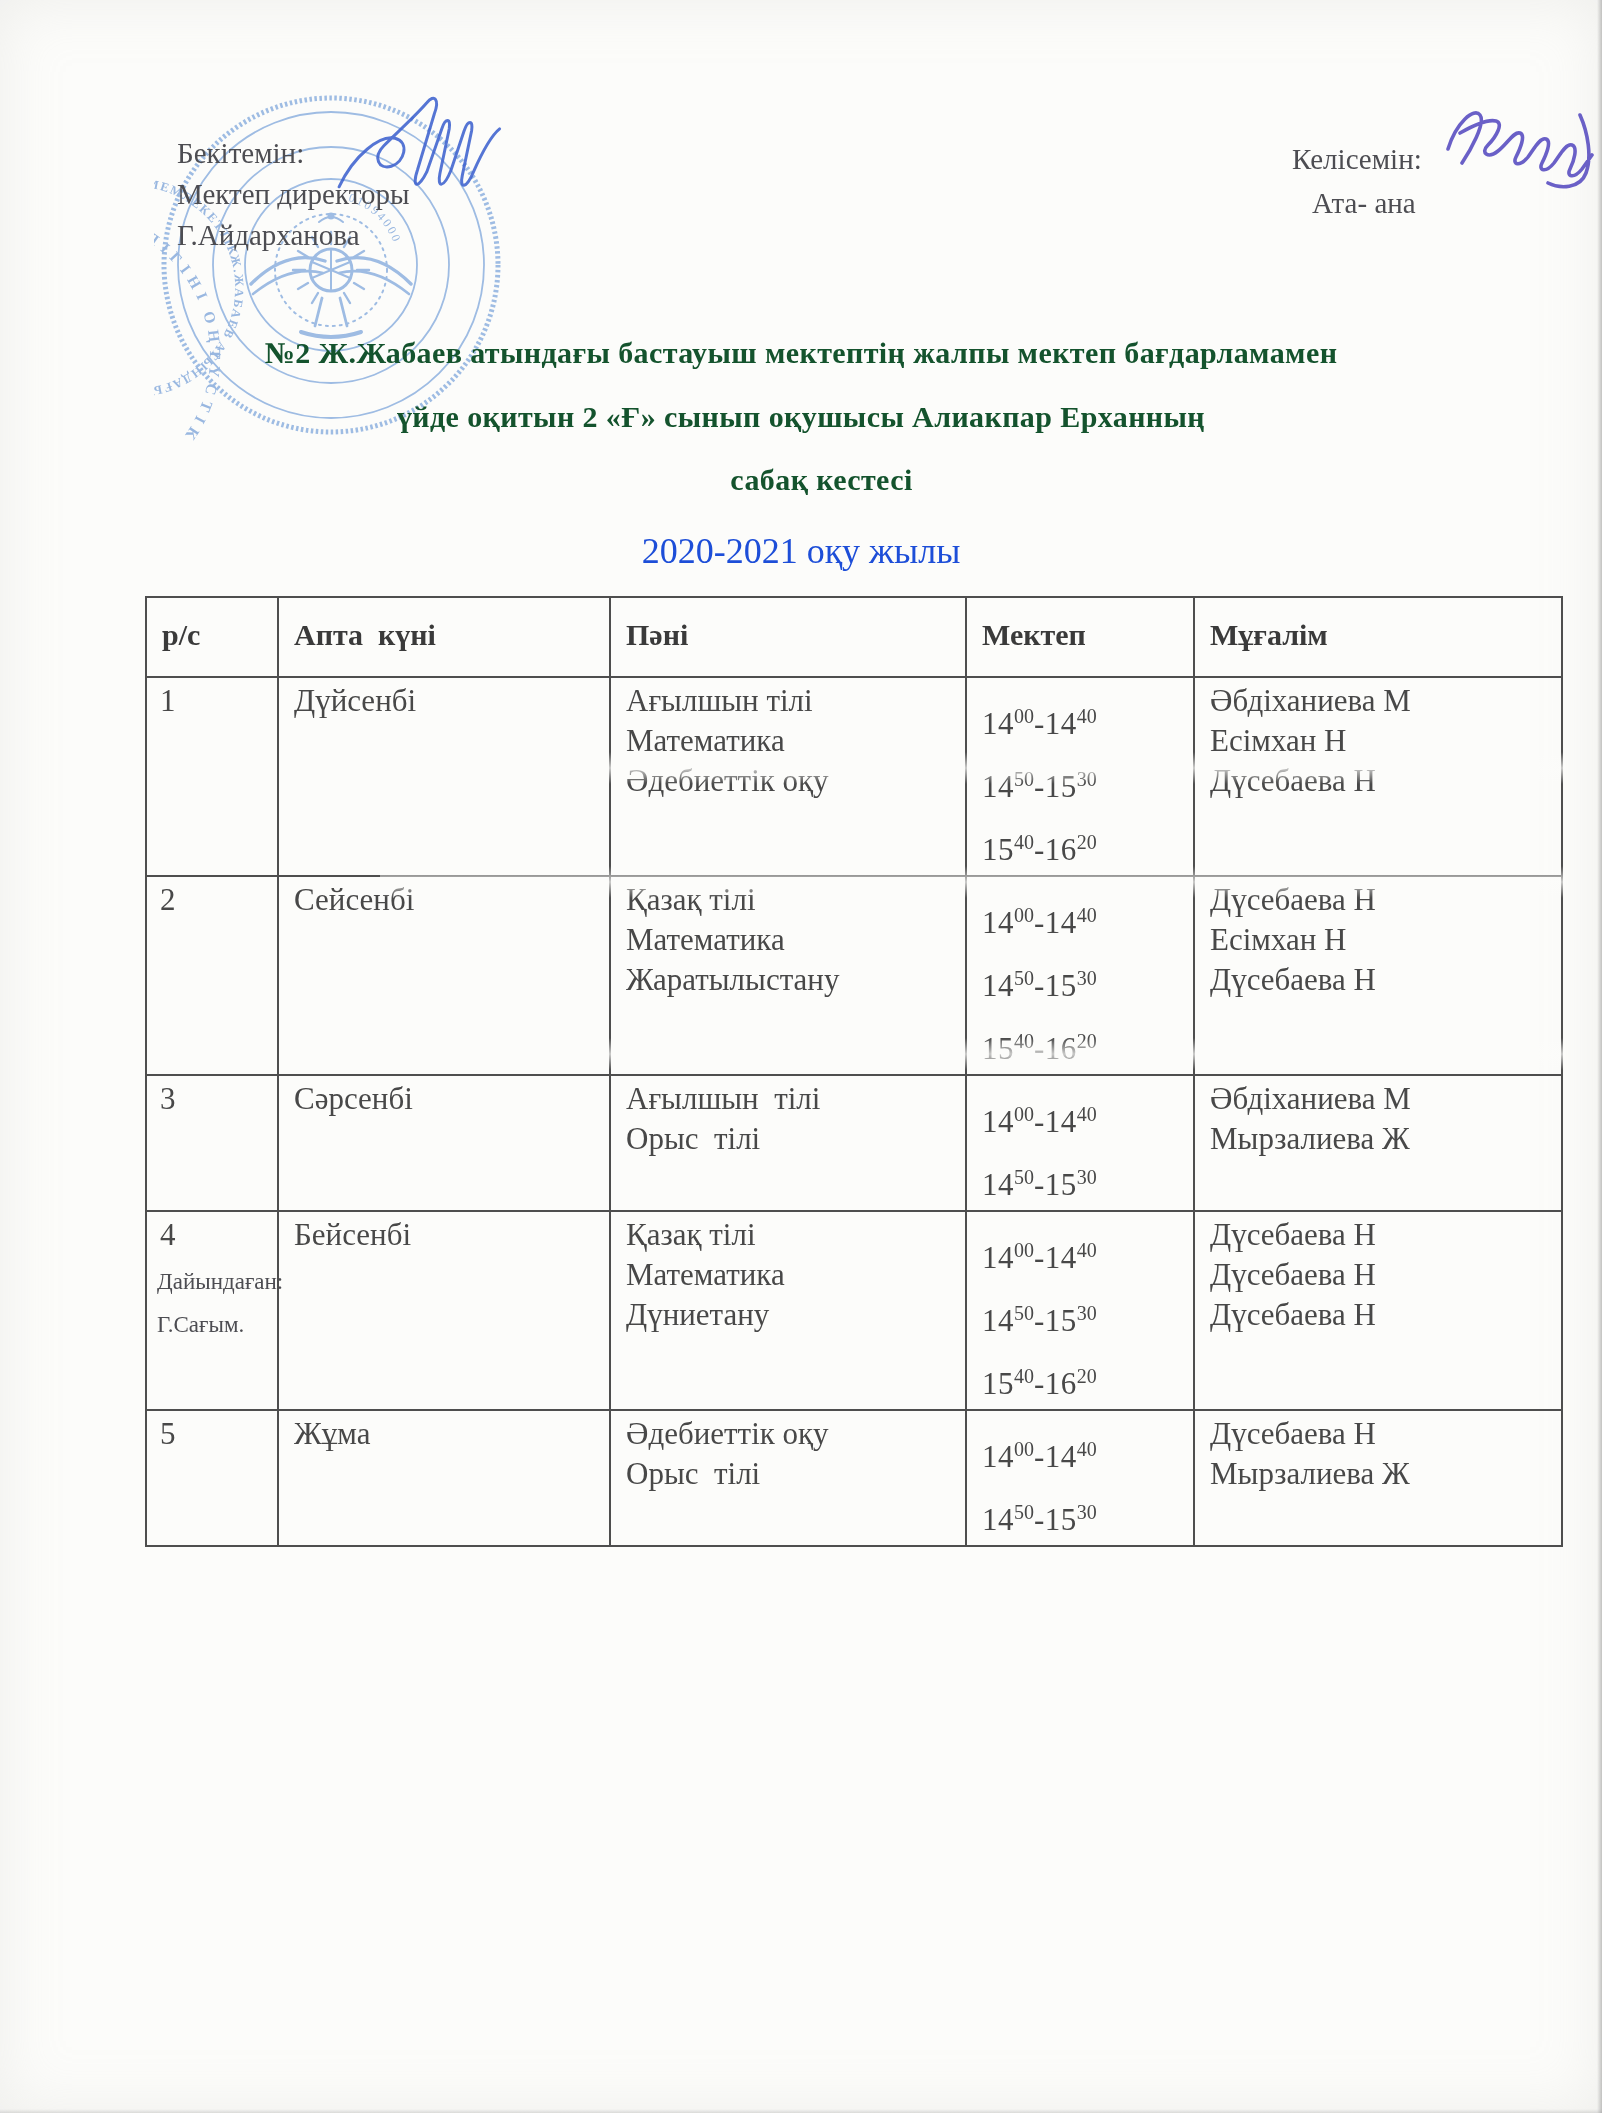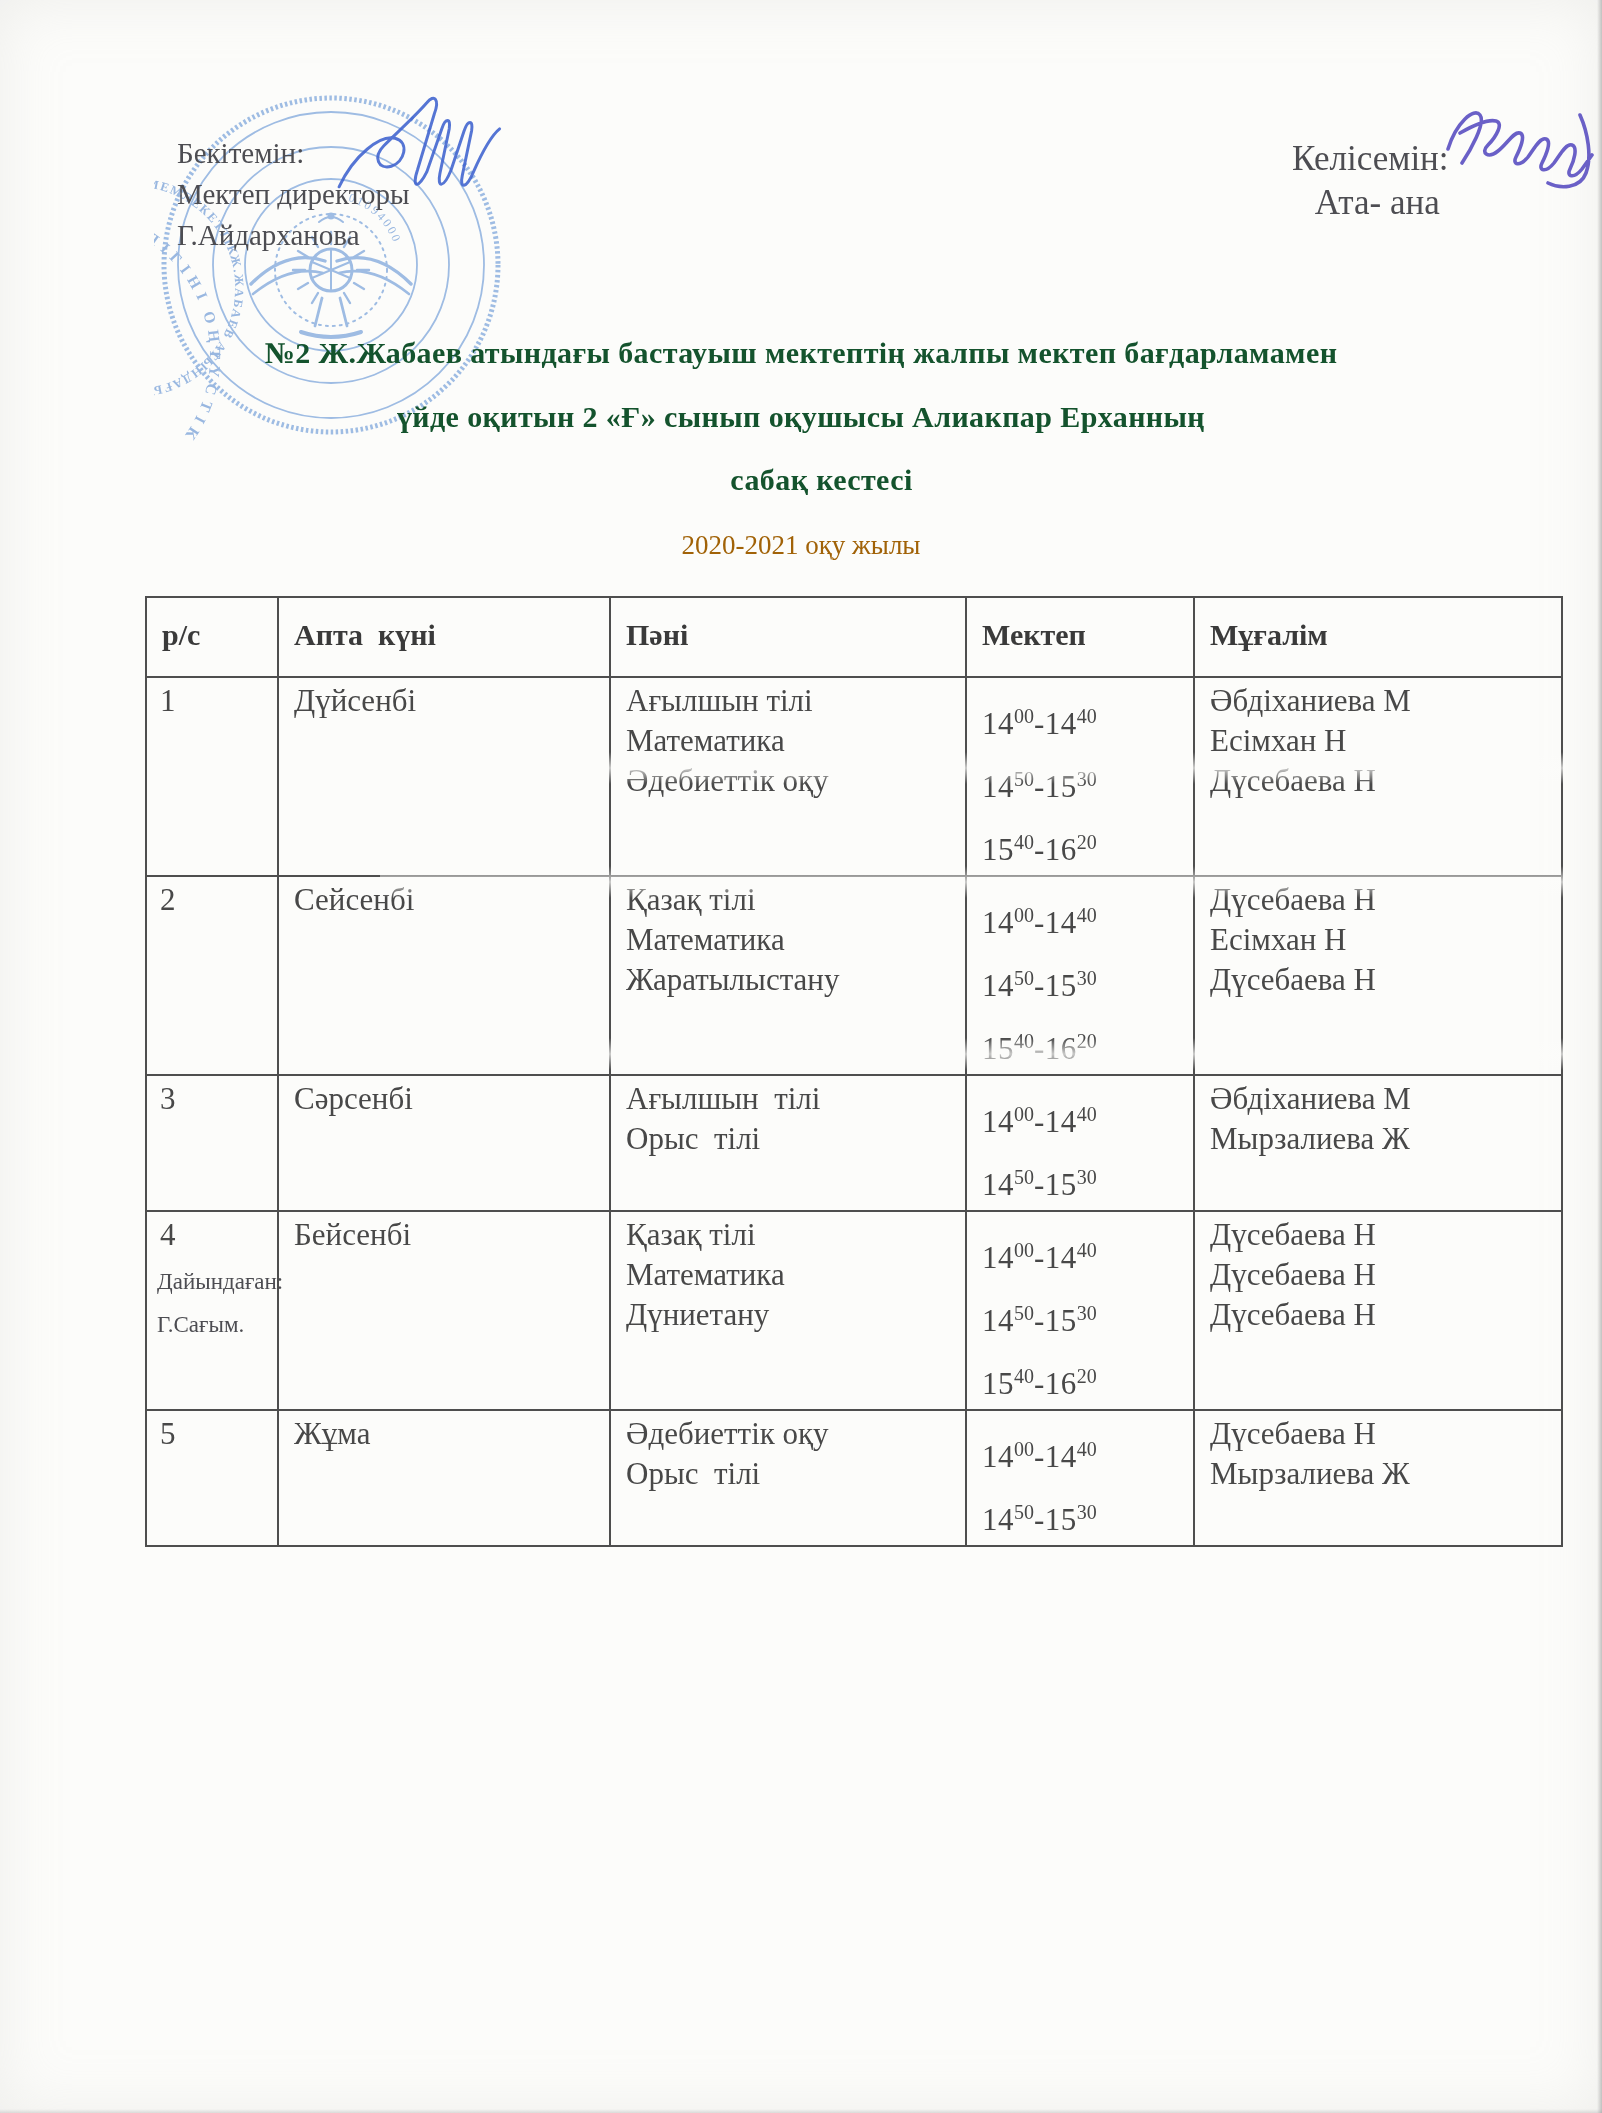--- a/index.html
+++ b/index.html
@@ -10,34 +10,34 @@
     color:#474747;
     box-shadow:inset 0 0 60px rgba(200,200,195,.25);
   }
   .edge-right{position:absolute;right:0;top:0;width:5px;height:100%;
     background:linear-gradient(to right,rgba(0,0,0,0),rgba(110,110,110,.38));pointer-events:none;}
   .edge-bottom{position:absolute;left:0;bottom:0;width:100%;height:4px;
     background:linear-gradient(to bottom,rgba(0,0,0,0),rgba(140,140,140,.25));pointer-events:none;}
 
   
   .approve-block{position:absolute;left:177px;top:133px;font-size:29px;line-height:41px;color:#4d4d52;}
-  .agree-block{position:absolute;left:1292px;top:137px;font-size:35px;line-height:44px;color:#4d4d52;}
+  .agree-block{position:absolute;left:1292px;top:137px;font-size:29px;line-height:44px;color:#4d4d52;}
   .agree-role{padding-left:14px;text-align:center;}
 
   
   .stamp{position:absolute;left:154px;top:88px;width:354px;height:354px;opacity:.82;}
   .sig-director{position:absolute;left:326px;top:70px;width:196px;height:172px;opacity:.88;}
   .sig-parent{position:absolute;left:1430px;top:84px;width:172px;height:114px;opacity:.9;}
 
   
   .title-line{position:absolute;left:0;right:0;text-align:center;font-weight:bold;
     font-size:30px;color:#14532d;letter-spacing:.4px;}
   .t1{top:336px;} .t2{top:400px;} .t3{top:463px;margin-left:41px;}
   .year-line{position:absolute;left:0;right:0;top:530px;text-align:center;
-    font-size:27px;font-weight:normal;color:#a16207;}
+    font-size:36px;font-weight:normal;color:#1d4ed8;}
 
   
   .sched-table{position:absolute;left:145px;top:596px;width:1416px;
     border-collapse:collapse;table-layout:fixed;}
   .sched-table th,.sched-table td{
     border:2px solid #4e4e4e;vertical-align:top;text-align:left;white-space:pre-wrap;}
   .sched-table th{font-size:30px;font-weight:bold;color:#3a3a3a;padding:20px 4px 24px 15px;}
   .sched-table td{font-size:31px;color:#484848;line-height:40px;padding:3px 4px 5px 15px;}
   .sched-table td.c-num{padding-left:13px;}
   .time-line sup{font-size:20px;vertical-align:11px;line-height:0;letter-spacing:0;}

